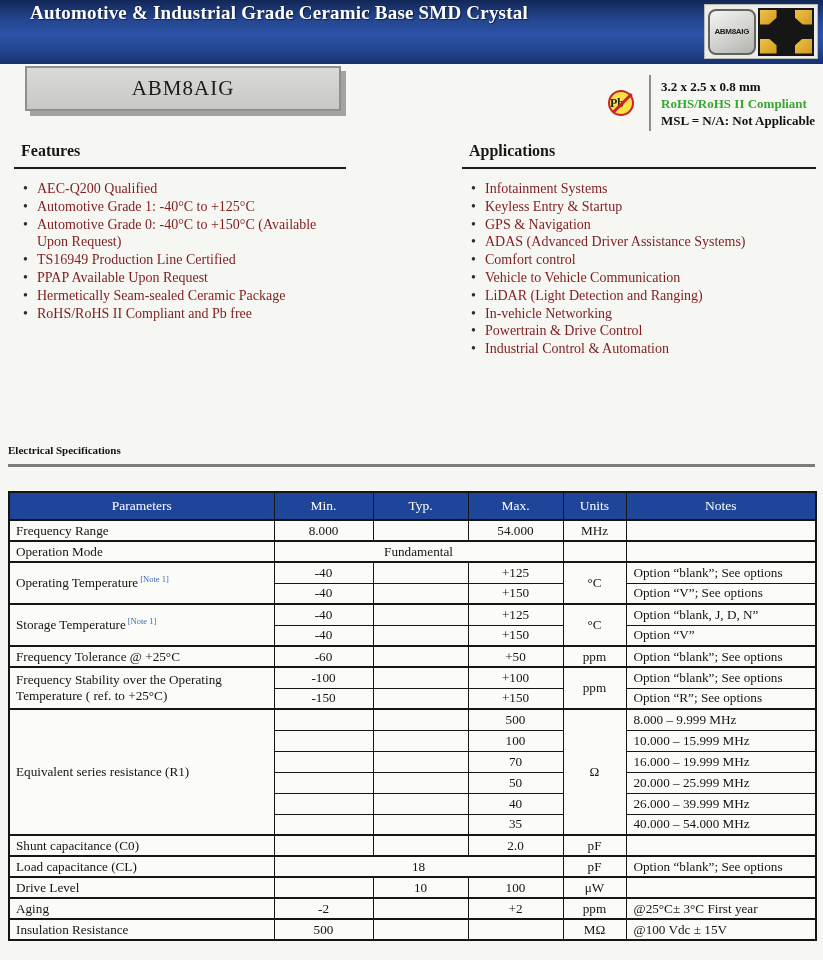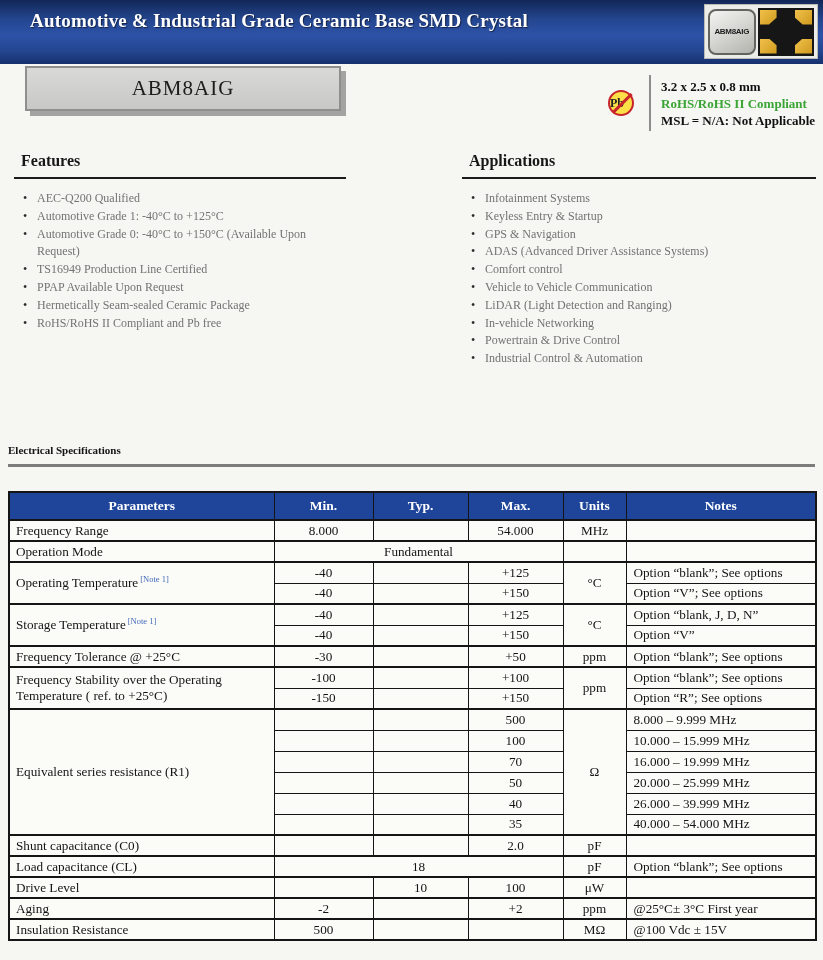--- a/index.html
+++ b/index.html
@@ -6,21 +6,21 @@
   html,body { width:823px; }
   body { font-family:"Liberation Serif", serif; }
   .page { position:relative; width:823px; height:960px; background:#f6f6f3; overflow:hidden; }
 
   
   .topbar {
     position:absolute; left:0; top:0; width:823px; height:64px;
     background:linear-gradient(180deg,#122757 0%,#24468f 30%,#2d52a8 55%,#24468f 80%,#16306e 100%);
   }
   .topbar h1 {
-    position:absolute; left:30px; top:10px;
+    position:absolute; left:30px; top:2px;
     color:#ffffff; font-size:19px; font-weight:bold; letter-spacing:0.2px;
     text-shadow:1px 1px 1px rgba(0,0,0,0.55);
   }
   .chip-photo {
     position:absolute; right:5px; top:4px; width:114px; height:55px;
     background:#ecece9; border:1px solid #b9b9b5; display:flex; align-items:center; gap:2px; padding:3px;
   }
   .chip-top {
     width:48px; height:46px; border-radius:8px;
     background:linear-gradient(150deg,#f4f4f2 0%,#d8d8d4 45%,#b3b3ae 100%);
@@ -53,42 +53,42 @@
   .pbfree span { font-size:12px; font-weight:bold; color:#222; }
   .pbfree::after {
     content:""; position:absolute; left:50%; top:-2px; width:2.5px; height:26px;
     background:#c8242b; transform:rotate(45deg); transform-origin:center;
   }
   .comp-divider { width:2px; height:56px; background:#8d8d8b; margin-left:15px; margin-right:10px; flex:none; }
   .comp-text { flex:1; font-weight:bold; font-size:13px; line-height:17px; color:#111; }
   .comp-text .green { color:#3aa535; }
 
   
-  .listsec { position:absolute; top:152px; }
+  .listsec { position:absolute; top:142px; }
   .listsec .sechead {
     font-size:16px; font-weight:bold; color:#171717; padding:0 0 7px 7px;
     border-bottom:2px solid #1c1c1c;
   }
   .listsec ul { list-style:none; margin-top:11px; padding-left:9px; }
-  .listsec li { font-size:12px; line-height:17.8px; color:#737373; padding-left:14px; position:relative; }
+  .listsec li { font-size:14px; line-height:17.8px; color:#7f1d1d; padding-left:14px; position:relative; }
   .listsec li::before { content:"•"; position:absolute; left:0; top:0; color:#2a2a2a; }
   .features { left:14px; width:332px; }
   .applications { left:462px; width:354px; }
 
   
   .specs { position:absolute; left:8px; top:444px; width:807px; }
   .specs .sechead {
     font-size:11px; font-weight:bold; color:#141414; padding-bottom:8px;
     border-bottom:3px solid #7c7c7a;
   }
   table { border-collapse:collapse; width:807px; table-layout:fixed; margin-top:24px; background:#fbfbf8; }
   table, th, td { border:1px solid #151515; }
   table { border-width:2px; }
   th {
-    background:#1e459a; color:#ffffff; font-size:13.5px; font-weight:bold;
+    background:#1e459a; color:#ffffff; font-size:13.5px; font-weight:normal;
     height:28px; text-align:center; border-bottom-width:2px;
   }
   td { height:21px; font-size:13.2px; color:#141414; padding:0 5px; overflow:hidden; }
   td.p { text-align:left; padding-left:6px; }
   td.c { text-align:center; }
   td.n { text-align:left; padding-left:7px; }
   tr.gs td { border-top-width:2px; }
   sup.noteref { font-size:8.5px; color:#4169b8; vertical-align:super; margin-left:2px; }
 </style>
 </head>
@@ -220,21 +220,21 @@
           <td class="n">Option “blank, J, D, N”</td>
         </tr>
         <tr>
           <td class="c">-40</td>
           <td class="c"></td>
           <td class="c">+150</td>
           <td class="n">Option “V”</td>
         </tr>
         <tr class="gs">
           <td class="p">Frequency Tolerance @ +25°C</td>
-          <td class="c">-30</td>
+          <td class="c">-60</td>
           <td class="c"></td>
           <td class="c">+50</td>
           <td class="c">ppm</td>
           <td class="n">Option “blank”; See options</td>
         </tr>
         <tr class="gs">
           <td class="p" rowspan="2">Frequency Stability over the Operating Temperature ( ref. to +25°C)</td>
           <td class="c">-100</td>
           <td class="c"></td>
           <td class="c">+100</td>

